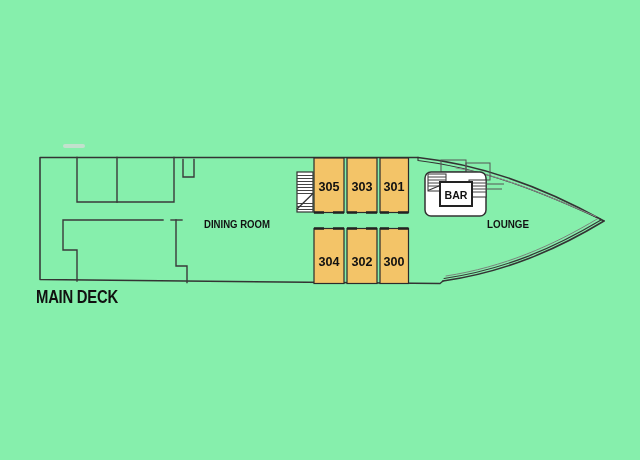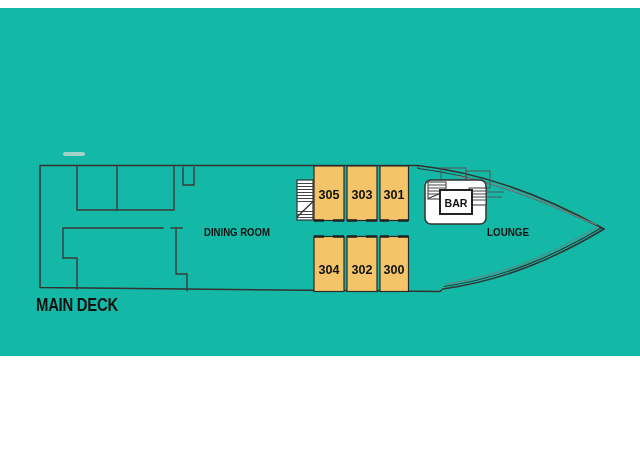--- a/index.html
+++ b/index.html
@@ -1,17 +1,17 @@
 <!DOCTYPE html>
 <html><head>
 <meta charset="utf-8">
 <style>
   html,body{margin:0;padding:0;background:#ffffff;}
-  .stage{position:relative;width:640px;height:348px;background:#14b8a6;overflow:hidden;
-         font-family:"Liberation Sans", sans-serif;margin-top:8px;}
+  .stage{position:relative;width:640px;height:460px;background:#86efac;overflow:hidden;
+         font-family:"Liberation Sans", sans-serif;}
   svg{position:absolute;left:0;top:0;}
   text{fill:#111111;font-family:"Liberation Sans", sans-serif;font-weight:bold;}
   .lbl{font-size:10.5px;letter-spacing:0px;}
   .cabin-num{font-size:13px;}
   .deck-title{font-size:18px;letter-spacing:-0.3px;}
   .bar-lbl{font-size:11px;}
 </style>
 </head>
 <body>
 

